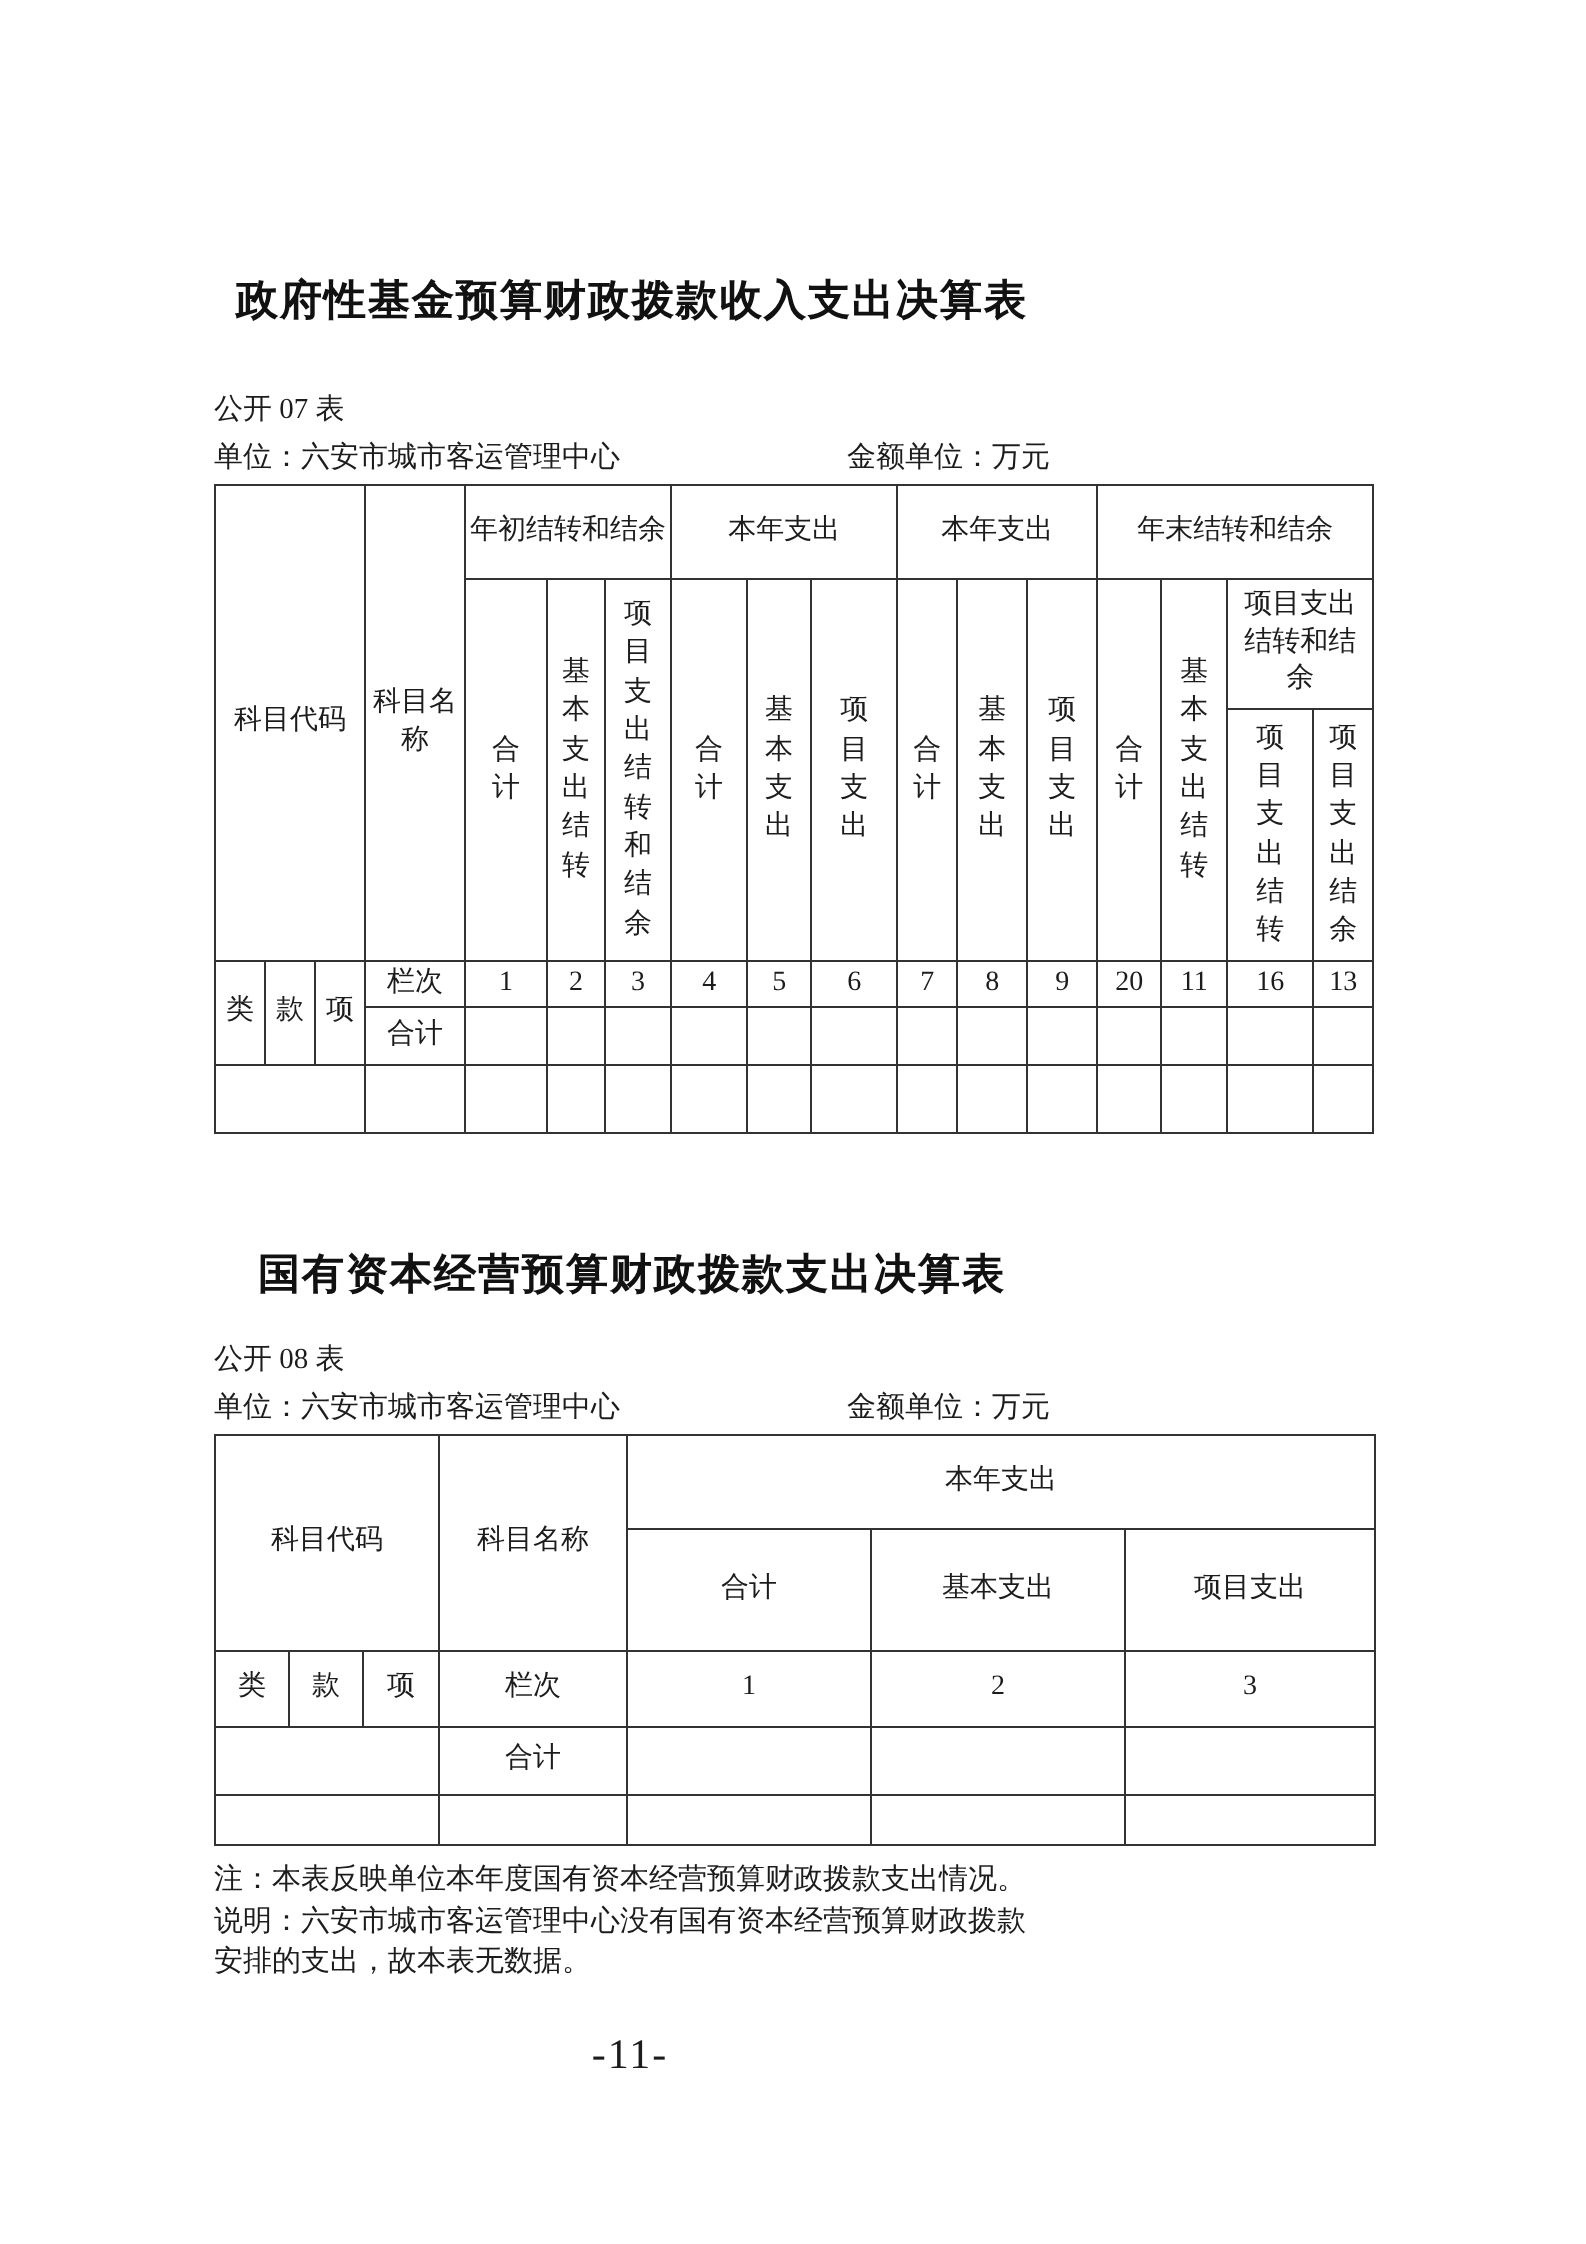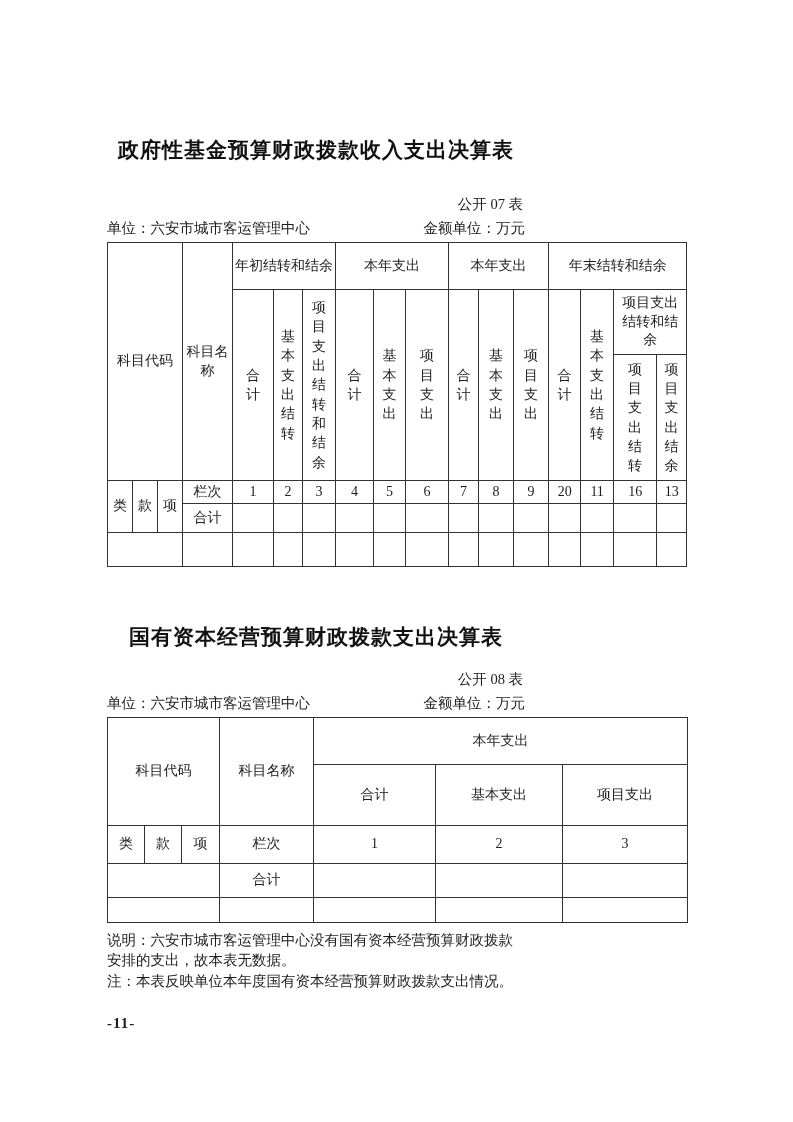--- a/index.html
+++ b/index.html
@@ -18,21 +18,21 @@
   }
   .doc-title {
     font-family: "Liberation Sans", "DejaVu Sans", sans-serif;
     font-weight: bold;
     font-size: 21px;
     letter-spacing: 1px;
     text-align: center;
     color: #111;
   }
   .doc-no {
-    text-align: right;
+    text-align: left;
     font-size: 14.5px;
     margin-top: 31px;
     padding-right: 2px;
   }
   .unit-row {
     display: flex;
     justify-content: space-between;
     font-size: 14.5px;
     margin-top: 5px;
     margin-bottom: 4px;
@@ -67,26 +67,25 @@
   }
   td.grp { line-height: 1.4; }
   .notes {
     font-size: 14.5px;
     line-height: 1.38;
     margin-top: 7px;
   }
   .notes p { margin: 0 0 1px 0; }
   .title2 { margin-top: 56px; }
   .page-num {
-    text-align: left;
-    font-size: 15px;
+    text-align: center;
+    font-size: 21px;
     margin-top: 24px;
     padding-right: 2px;
     letter-spacing: 1px;
-    font-weight: bold;
   }
 </style>
 </head>
 <body>
 
 <div class="page">
 
   <div class="doc-title">政府性基金预算财政拨款收入支出决算表</div>
   <div class="doc-no">公开 07 表</div>
   <div class="unit-row">
@@ -273,19 +272,19 @@
       <td colspan="3"></td>
       <td></td>
       <td></td>
       <td></td>
       <td></td>
     </tr>
   </tbody>
     </table>
 
   <div class="notes">
+    <p>注：本表反映单位本年度国有资本经营预算财政拨款支出情况。</p>
     <p>说明：六安市城市客运管理中心没有国有资本经营预算财政拨款安排的支出，故本表无数据。</p>
-    <p>注：本表反映单位本年度国有资本经营预算财政拨款支出情况。</p>
   </div>
 
   <div class="page-num">-11-</div>
 
 </div>
 
 </body></html>

